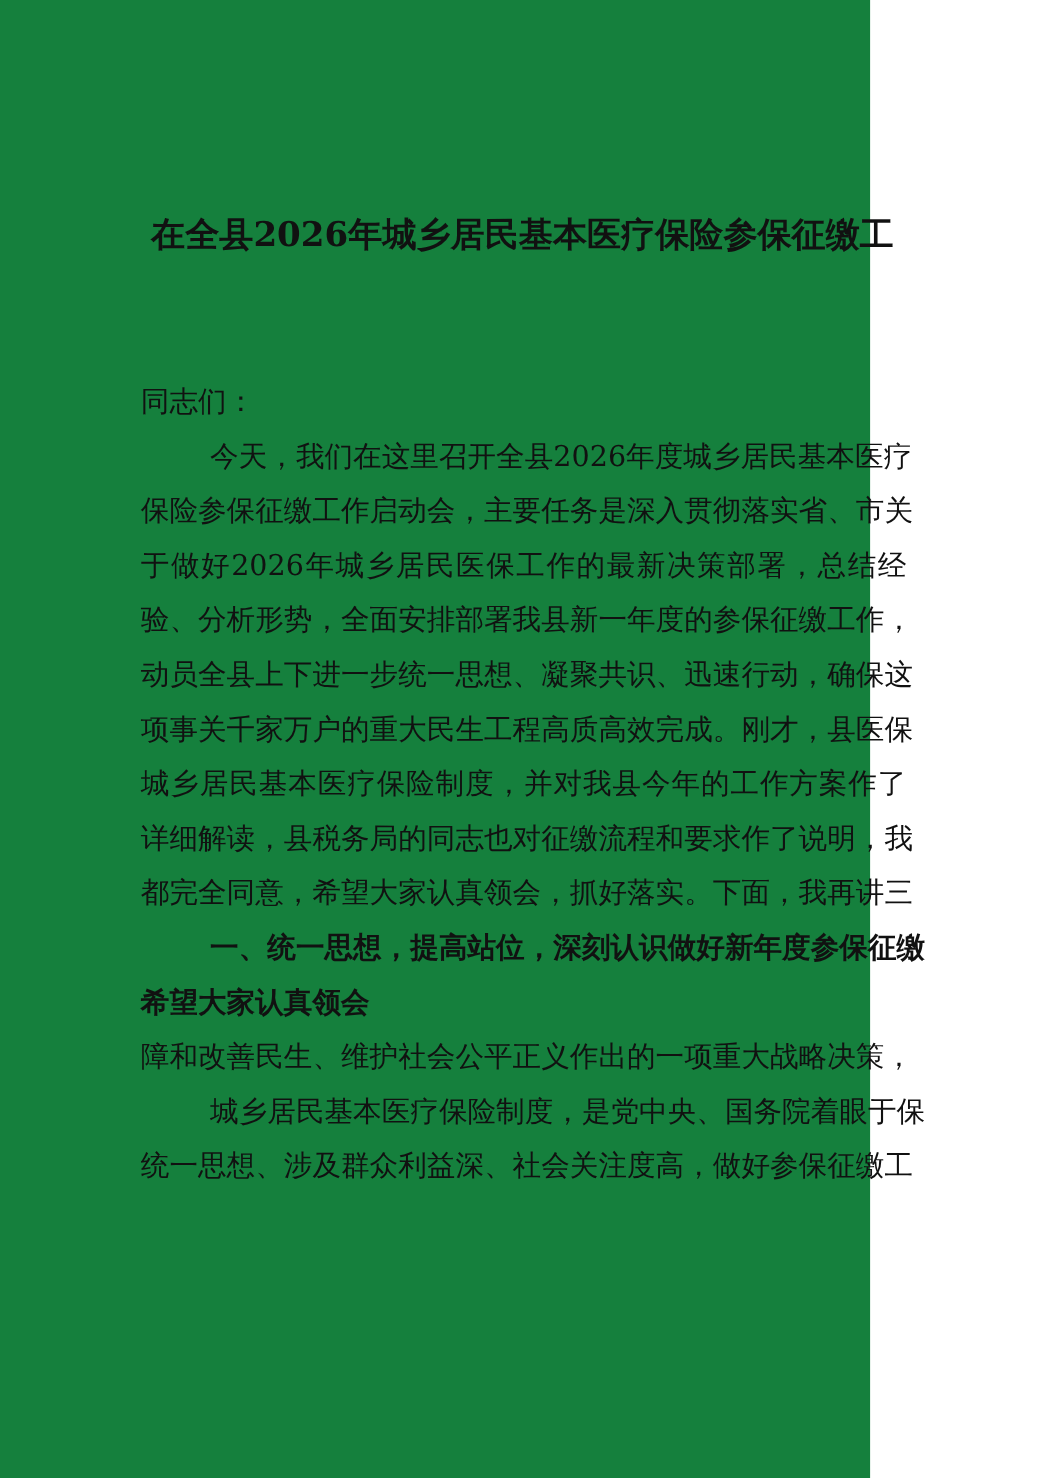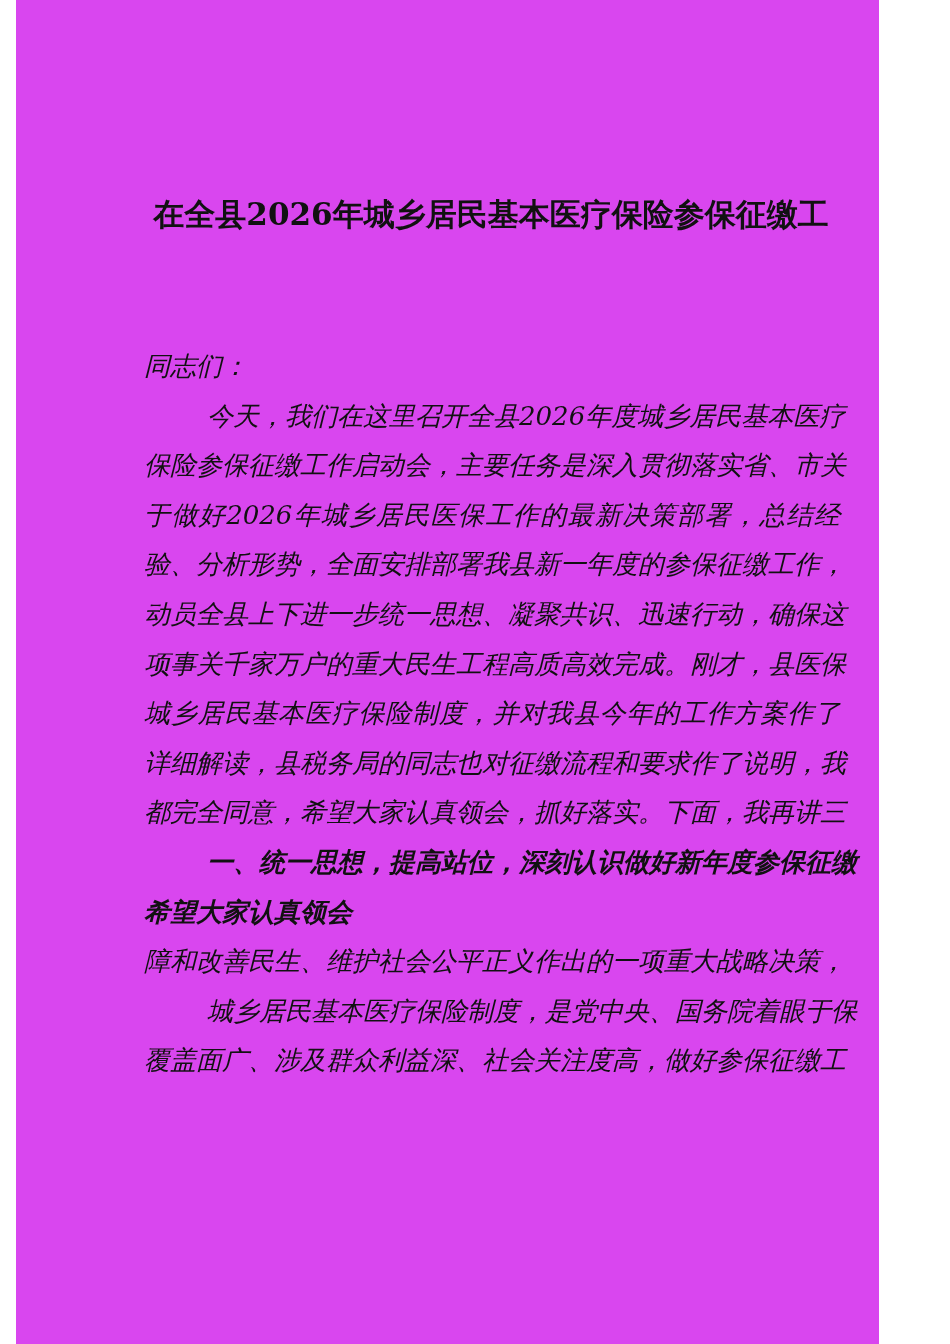--- a/index.html
+++ b/index.html
@@ -1,28 +1,27 @@
 <!DOCTYPE html>
 <html><head>
 <meta charset="utf-8">
 <style>
   html, body { margin: 0; padding: 0; background: #ffffff; }
   body { width: 950px; height: 1344px; position: relative; overflow: hidden; }
-  .page { position: absolute; left: 0; top: 0; width: 863px; height: 1344px; background: #d946ef; margin-left: 16px; }
+  .page { position: absolute; left: 0; top: 0; width: 791px; height: 1344px; background: #15803d; }
   .title {
     position: absolute; left: 100px; width: 750px; top: 188px;
     text-align: center; font-family: "DejaVu Serif", serif; font-weight: bold;
     font-size: 31px; line-height: 52px; color: #111; letter-spacing: 0px;
   }
   .title div { white-space: nowrap; }
   .body {
     position: absolute; left: 128px; width: 696px; top: 342px;
     font-family: "DejaVu Serif", serif; font-size: 26px; color: #111;
     line-height: 49.6px;
-    font-style: italic;
   }
   .line { white-space: nowrap; text-align: justify; text-align-last: justify; height: 49.6px; overflow: visible; }
   .line.last { text-align-last: left; }
   .indent { padding-left: 63px; }
   .bold { font-weight: bold; }
 </style>
 </head>
 <body>
 
 <div class="page">
@@ -46,16 +45,16 @@
     </div>
 
     <div class="bold">
       <div class="line indent">一、统一思想，提高站位，深刻认识做好新年度参保征缴</div>
       <div class="line last">希望大家认真领会</div>
     </div>
 
     <div>
       <div class="line">障和改善民生、维护社会公平正义作出的一项重大战略决策，</div>
       <div class="line indent">城乡居民基本医疗保险制度，是党中央、国务院着眼于保</div>
-      <div class="line">覆盖面广、涉及群众利益深、社会关注度高，做好参保征缴工</div>
+      <div class="line">统一思想、涉及群众利益深、社会关注度高，做好参保征缴工</div>
     </div>
   </div>
 </div>
 
 </body></html>

